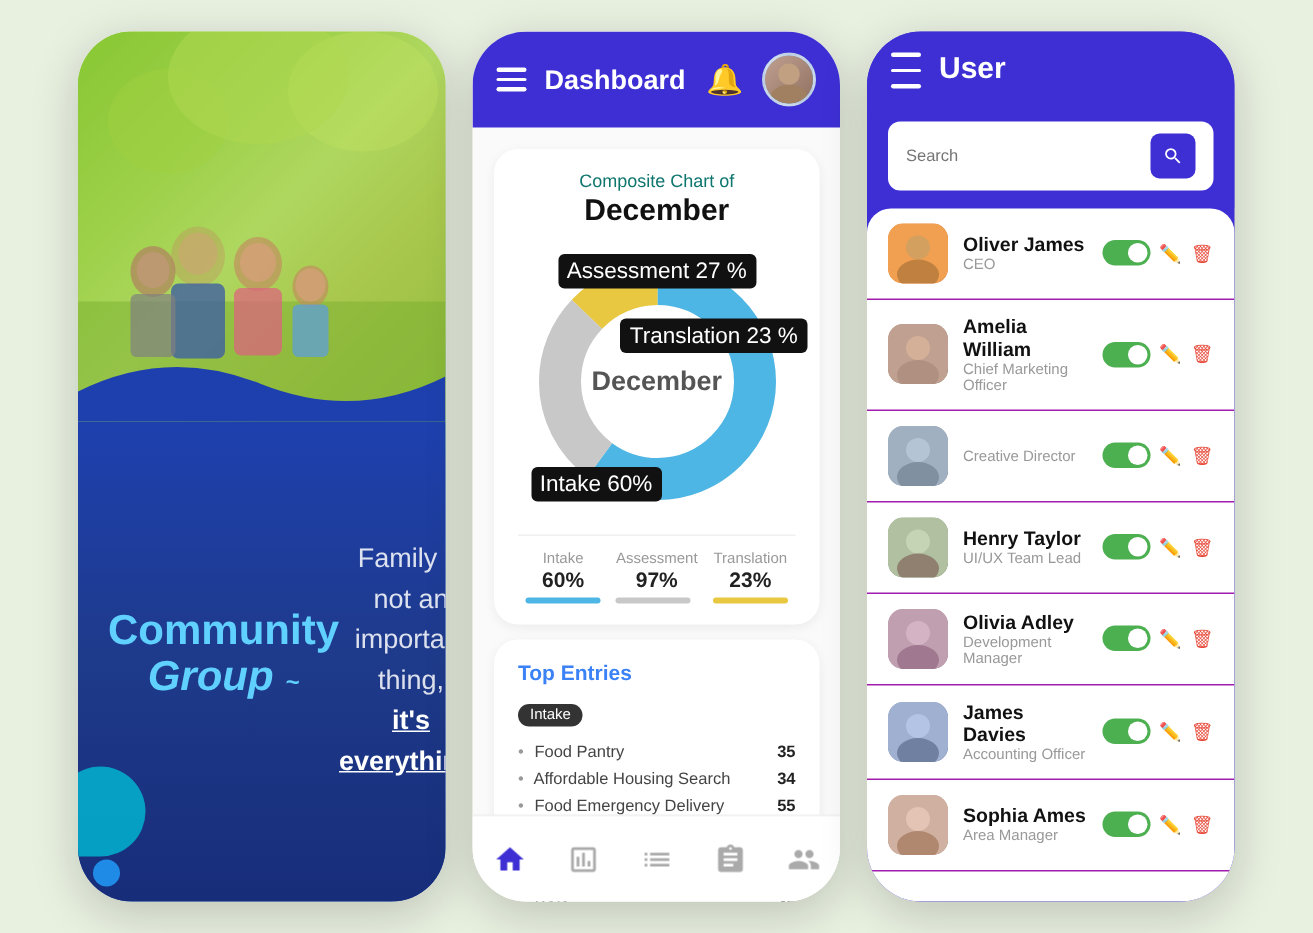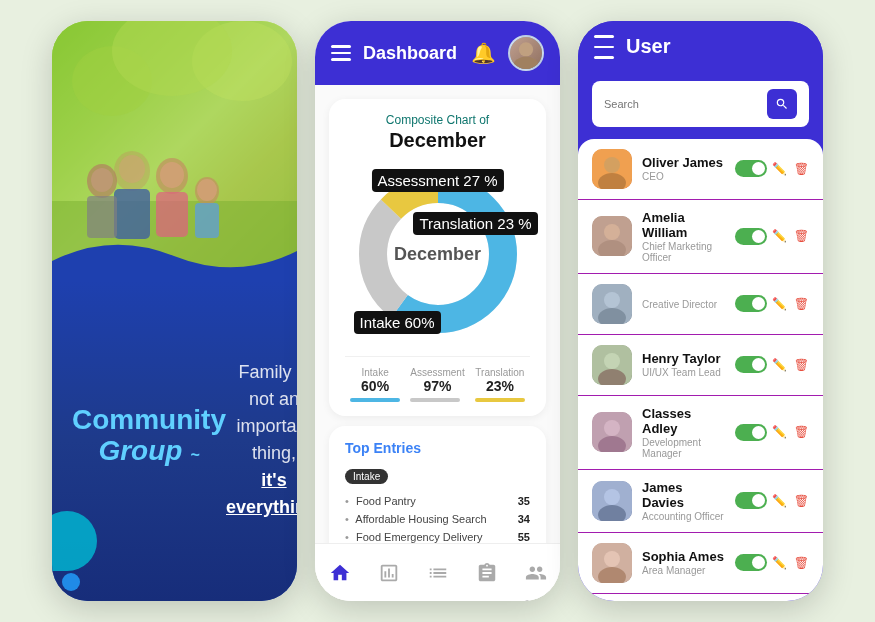--- a/index.html
+++ b/index.html
@@ -799,21 +799,21 @@
 
     <div class="user-item">
       <div class="user-avatar av5">
         <svg width="40" height="40" viewBox="0 0 40 40">
           <rect width="40" height="40" rx="10" fill="#c0a0b0"></rect>
           <ellipse cx="20" cy="16" rx="8" ry="8" fill="#d4b4c4"></ellipse>
           <ellipse cx="20" cy="34" rx="14" ry="10" fill="#a07890"></ellipse>
         </svg>
       </div>
       <div class="user-info">
-        <div class="user-name">Classes Adley</div>
+        <div class="user-name">Olivia Adley</div>
         <div class="user-role">Development Manager</div>
       </div>
       <div class="user-actions">
         <div class="toggle-on"></div>
         <span class="edit-icon">✏️</span>
         <span class="delete-icon">🗑</span>
       </div>
     </div>
 
     <div class="user-item">

